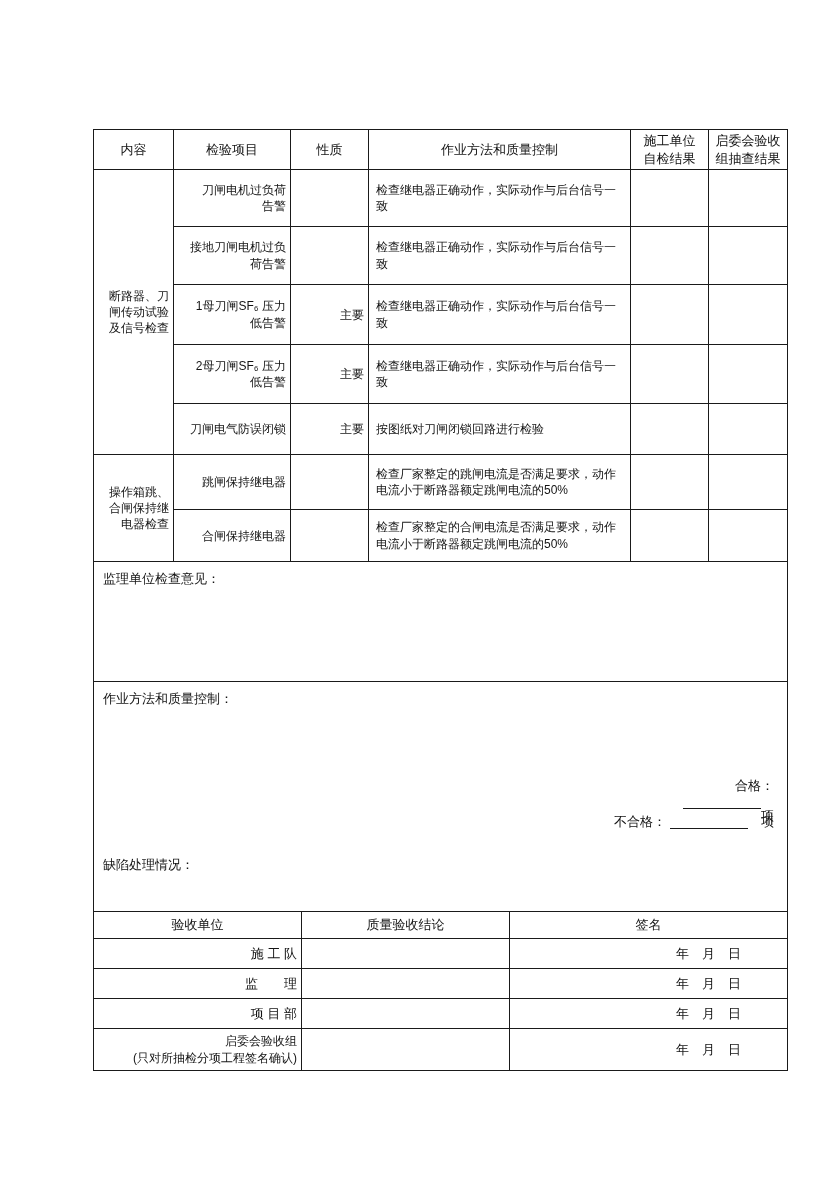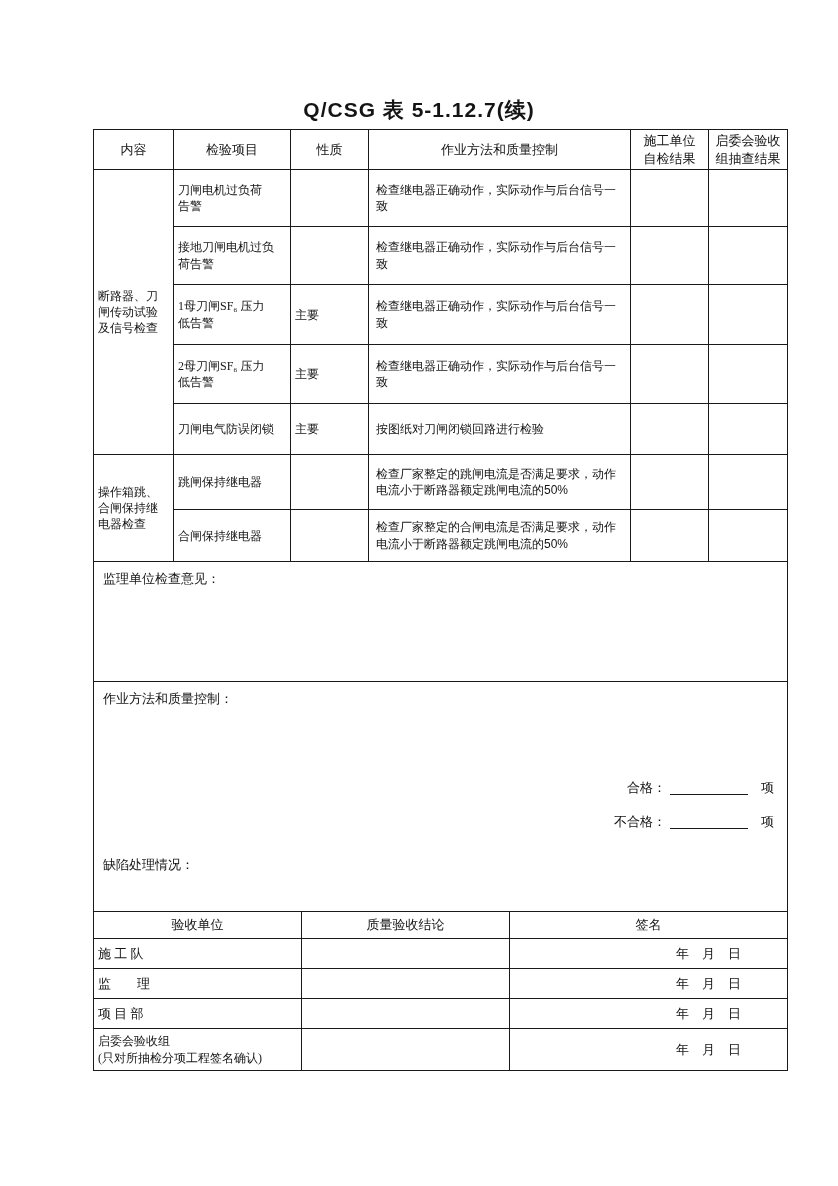--- a/index.html
+++ b/index.html
@@ -16,21 +16,21 @@
   table{border-collapse:collapse;table-layout:fixed;position:absolute;left:93px;background:#fff;padding-left:32px;}
   .main-table{top:129px;width:694px;}
   .sign-table{top:911px;width:694px;}
   td,th{
     border:1px solid #1a1a1a;
     font-size:12px;font-weight:normal;
     padding:2px 4px;vertical-align:middle;overflow:hidden;
     line-height:1.35;
   }
   th{font-size:13px;text-align:center;}
-  .center{text-align:left;font-family:Liberation Serif, serif;}
+  .center{text-align:right;}
   .pre{white-space:pre-line;}
   .prespace{white-space:pre;}
   .method{text-align:left;padding:2px 7px;}
   .opinion-cell{vertical-align:top;text-align:right;padding:0;}
   .opinion-inner{position:relative;width:100%;height:100%;}
   .opinion-label{position:absolute;top:8px;left:9px;font-size:13px;}
   .fill-row{
     position:absolute;right:13px;display:flex;align-items:flex-end;
     font-size:13px;line-height:1.1;
   }
@@ -41,21 +41,20 @@
   .defect-label{position:absolute;left:9px;font-size:13px;}
   .date-cell{text-align:right;padding-right:46px;font-size:13px;white-space:pre;}
   .unit-cell{font-size:13px;}
   .sub-note{font-size:12px;}
 </style>
 </head>
 <body>
 
 <div class="page">
 
-  <h1 class="doc-title">Q/CSG 表 5-1.12.7(续)</h1>
 
   <table class="main-table">
     <colgroup>
       <col style="width:80px">
         <col style="width:117px">
         <col style="width:78px">
       <col style="width:262px">
         <col style="width:78px">
         <col style="width:79px">
     </colgroup>
@@ -137,21 +136,21 @@
         <div class="opinion-inner">
           <span class="opinion-label">监理单位检查意见：</span>
         </div>
       </td>
     </tr>
 
     <tr style="height:231px">
       <td colspan="6" class="opinion-cell">
         <div class="opinion-inner" style="height:229px;">
           <span class="opinion-label">作业方法和质量控制：</span>
-          <div class="fill-row" style="top:97px;">
+          <div class="fill-row" style="top:97px;flex-direction:column;">
             <span>合格：</span>
             <span class="blank"></span>
             <span>项</span>
           </div>
           <div class="fill-row" style="top:131px;margin-left:32px;">
             <span>不合格：</span>
             <span class="blank"></span>
             <span>项</span>
           </div>
           <span class="defect-label" style="top:157px;margin-top:17px;">缺陷处理情况：</span>

